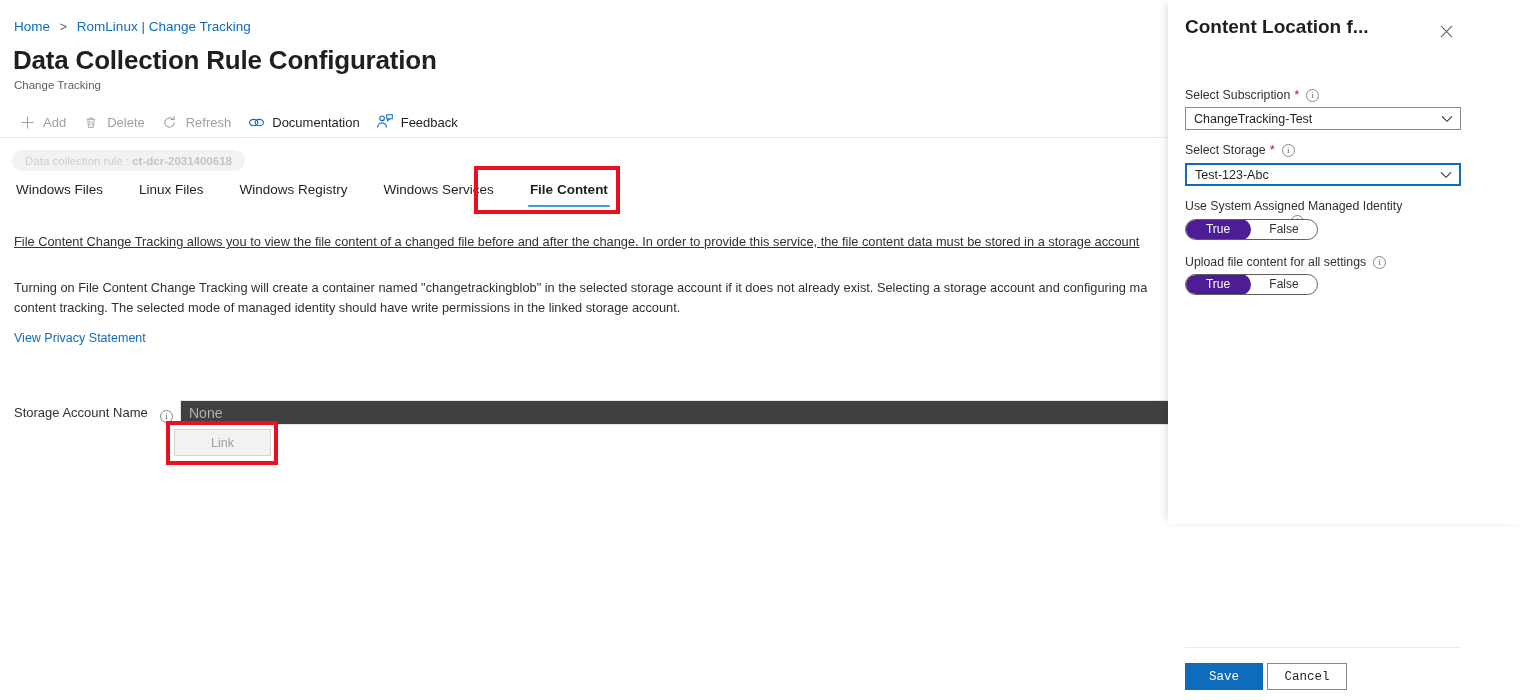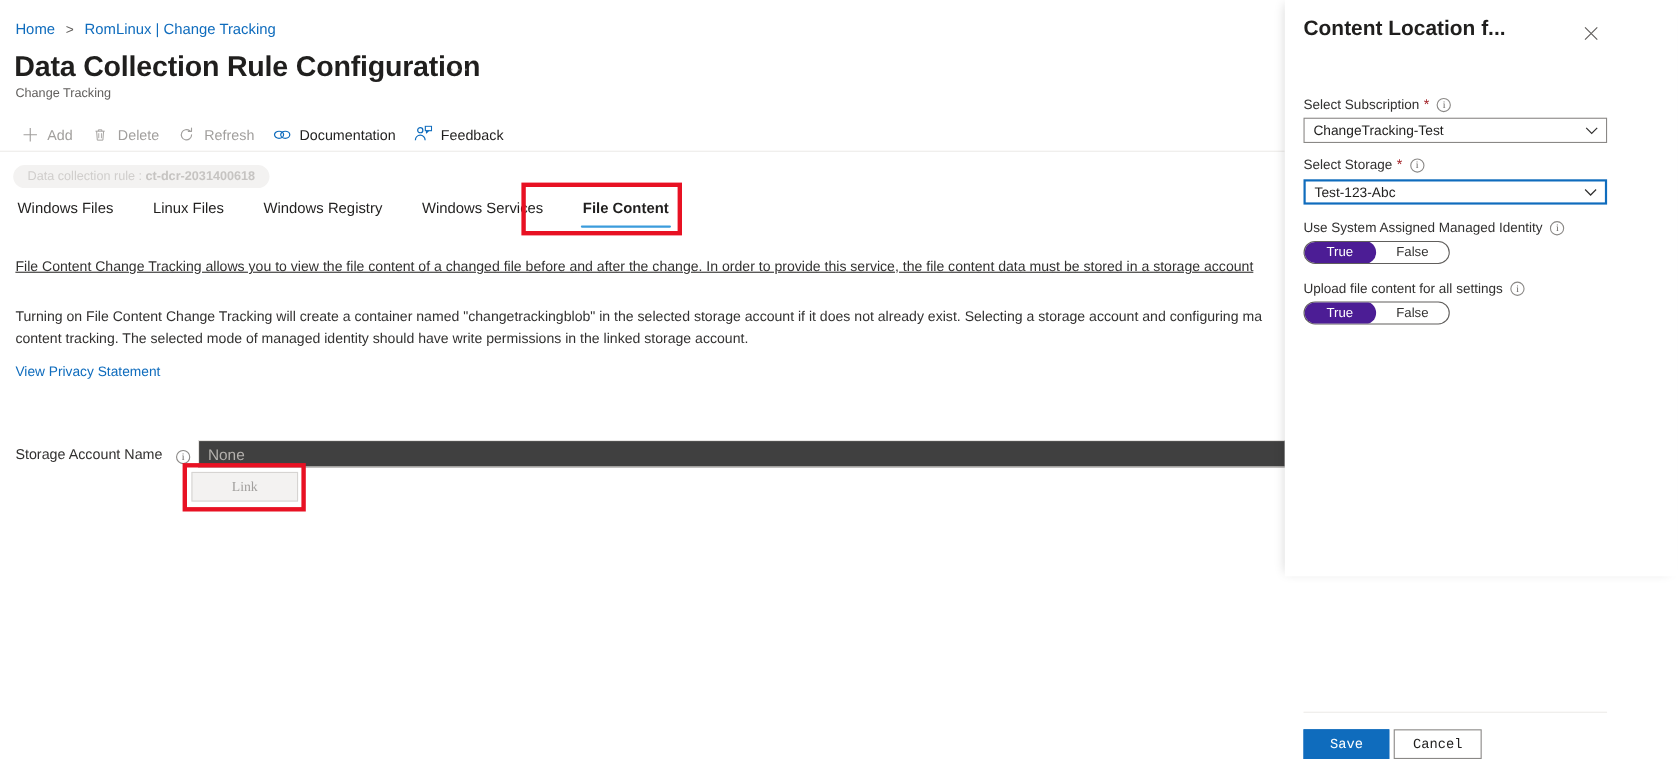--- a/index.html
+++ b/index.html
@@ -61,21 +61,21 @@
   .privacy-link { position:absolute; left:14px; top:331px; font-size:12.5px; color:#0f6cbd; cursor:pointer; }
 
   
   .sa-label { position:absolute; left:14px; top:405px; font-size:13px; color:#323130; white-space:nowrap; }
   .sa-info  { position:absolute; left:160px; top:405px; }
   .sa-input { position:absolute; left:180px; top:400px; width:1000px; height:25px;
               background:#404040; border:1px solid #e6e4e2; display:flex; align-items:center;
               padding-left:8px; font-size:14px; color:#b3b0ad; }
   .link-btn { position:absolute; left:174px; top:429px; width:97px; height:27px;
               background:#f3f2f1; border:1px solid #d6d4d2; color:#a19f9d;
-              font-size:12.5px; font-family:Liberation Serif, serif; display:flex; align-items:center; justify-content:center;
+              font-size:12.5px; font-family:Liberation Sans, sans-serif; display:flex; align-items:center; justify-content:center;
               cursor:default; }
 
   
   .info-i { display:inline-flex; align-items:center; justify-content:center;
             width:13px; height:13px; border:1px solid #8a8886; border-radius:50%;
             font-size:9px; font-style:normal; color:#605e5c; line-height:1;
             font-family:"Liberation Serif", serif; }
 
   
   .panel { position:absolute; left:1168px; top:0; width:357px; height:524px; background:#ffffff;
@@ -249,21 +249,21 @@
     </div>
     <div class="combo focused" style="left:17px; top:163px; width:276px;">
       <span>Test-123-Abc</span>
       <span class="combo-chev">
         <svg width="12" height="8" viewBox="0 0 12 8">
             <path d="M1 1.3L6 6.3l5-5" stroke="#323130" stroke-width="1.1" fill="none"></path>
           </svg>
       </span>
     </div>
 
-    <div class="fld-label" style="left:17px; top:199px;">
+    <div class="fld-label" style="left:17px; top:199px;flex-direction:column;">
       <span>Use System Assigned Managed Identity</span>
       <span class="lbl-info"><i class="info-i">i</i></span>
     </div>
     <div class="toggle" style="left:17px; top:219px;">
       <div class="toggle-opt on">True</div>
       <div class="toggle-opt">False</div>
     </div>
 
     <div class="fld-label" style="left:17px; top:254px;">
       <span>Upload file content for all settings</span>

